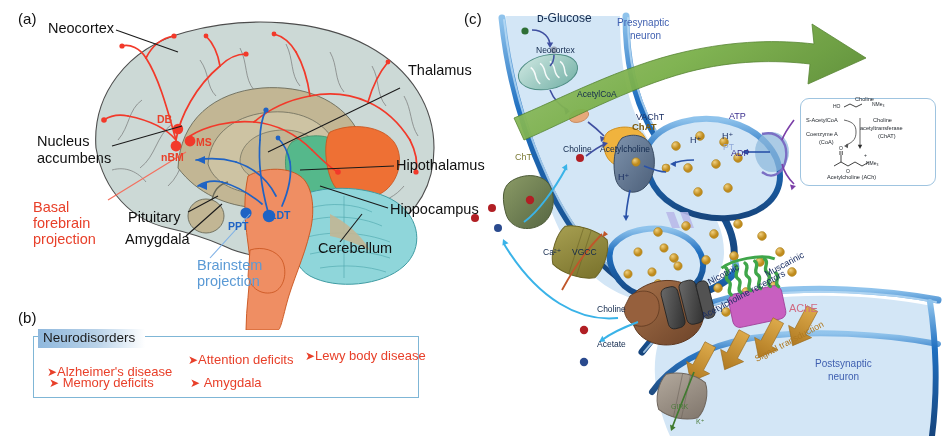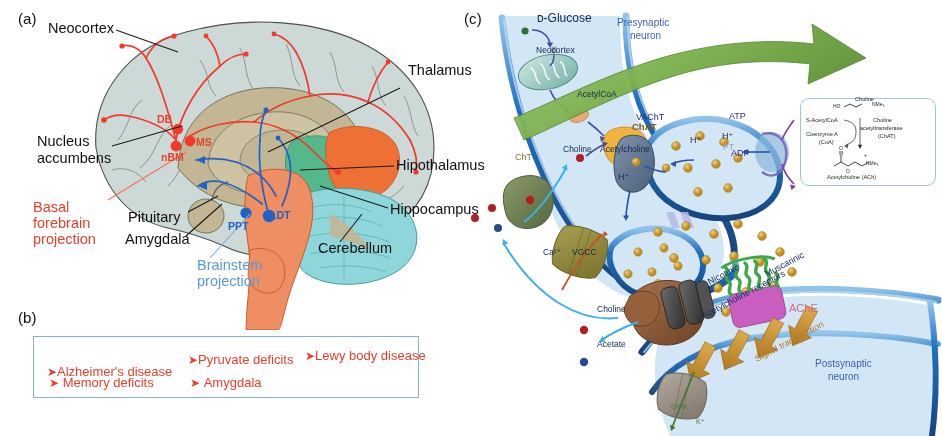--- a/index.html
+++ b/index.html
@@ -208,26 +208,27 @@
 
   <div class="abs tiny-red" style="left:157px;top:114px;">DB</div>
   <div class="abs tiny-red" style="left:196px;top:137px;">MS</div>
   <div class="abs tiny-red" style="left:161px;top:152px;">nBM</div>
   <div class="abs tiny-blue" style="left:270px;top:210px;">LDT</div>
   <div class="abs tiny-blue" style="left:228px;top:221px;">PPT</div>
 
   <div class="abs pl" style="left:18px;top:309px;">(b)</div>
 
   <div id="panel-b-box"></div>
+  <div id="panel-b-legend">Neurodisorders</div>
 
   <div class="nd-item" style="left:47px;top:352px;margin-top:12px;">
     <span class="arw">➤</span><span>Alzheimer's disease</span>
   </div>
   <div class="nd-item" style="left:188px;top:352px;">
-    <span class="arw">➤</span><span>Pyruvate deficits</span>
+    <span class="arw">➤</span><span>Attention deficits</span>
   </div>
   <div class="nd-item" style="left:305px;top:348px;">
     <span class="arw">➤</span><span>Lewy body disease</span>
   </div>
   <div class="nd-item" style="left:49px;top:375px;">
     <span class="arw">➤</span>&nbsp;<span>Memory deficits</span>
   </div>
   <div class="nd-item" style="left:190px;top:375px;">
     <span class="arw">➤</span>&nbsp;<span>Amygdala</span>
   </div>

